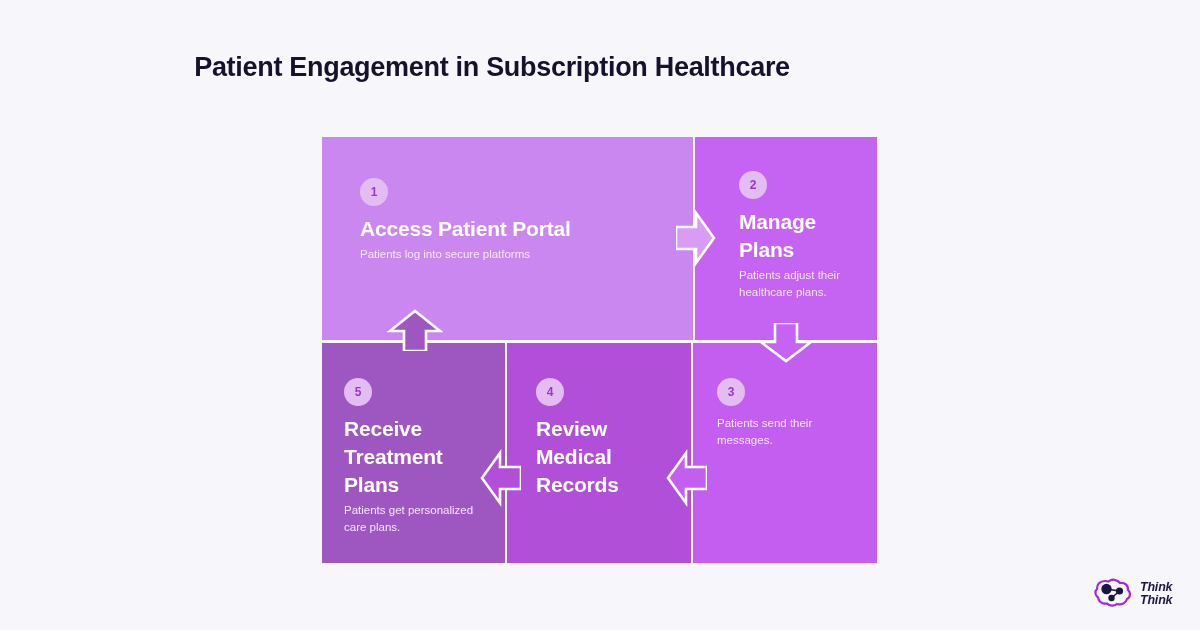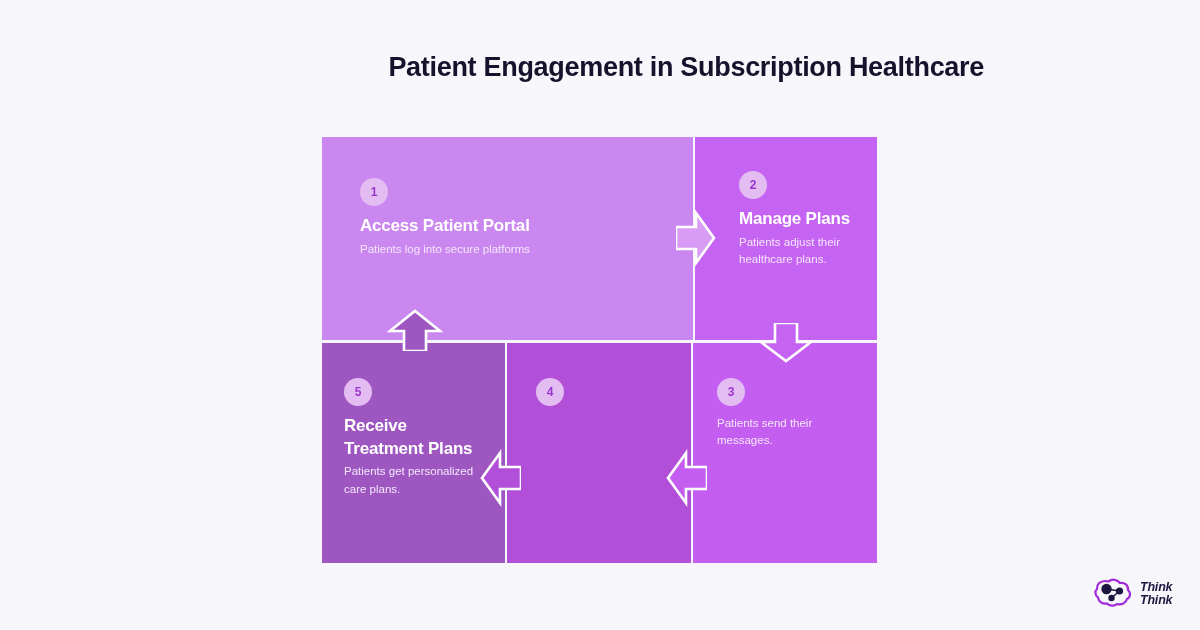--- a/index.html
+++ b/index.html
@@ -13,21 +13,21 @@
     font-family: "Liberation Sans", sans-serif;
     overflow: hidden;
     position: relative;
   }
 
   #page-title {
     position: absolute;
     left: 0;
     top: 52px;
     width: 984px;
-    text-align: right;
+    text-align: center;
     font-size: 27px;
     font-weight: bold;
     color: #15122b;
     letter-spacing: -0.3px;
   }
 
   
   #flow-grid {
     position: absolute;
     left: 322px;
@@ -58,21 +58,21 @@
     font-weight: bold;
     display: flex;
     align-items: center;
     justify-content: center;
     margin-bottom: 9px;
   }
 
   .cell-title {
     color: #ffffff;
     font-weight: bold;
-    font-size: 17px;
+    font-size: 21px;
     line-height: 1.33;
     letter-spacing: -0.2px;
     margin-bottom: 3px;
   }
 
   .cell-desc {
     color: #f3e6fb;
     font-size: 11.5px;
     line-height: 1.52;
   }
@@ -143,20 +143,21 @@
   <div class="cell" id="cell-3" style="background: rgb(196, 94, 240);">
     <div class="cell-inner">
       <div class="badge" style="background: rgb(227, 189, 242); color: rgb(154, 52, 207);">3</div>
       <div class="cell-desc">Patients send their messages.</div>
     </div>
   </div>
 
   <div class="cell" id="cell-4" style="background: rgb(177, 79, 216);">
     <div class="cell-inner">
       <div class="badge" style="background: rgb(227, 189, 242); color: rgb(154, 52, 207);">4</div>
+      <div class="cell-title">Review Medical Records</div>
     </div>
   </div>
 
   <div class="cell" id="cell-5" style="background: rgb(158, 87, 192);">
     <div class="cell-inner">
       <div class="badge" style="background: rgb(227, 189, 242); color: rgb(154, 52, 207);">5</div>
       <div class="cell-title">Receive Treatment Plans</div>
       <div class="cell-desc">Patients get personalized care plans.</div>
     </div>
   </div>

